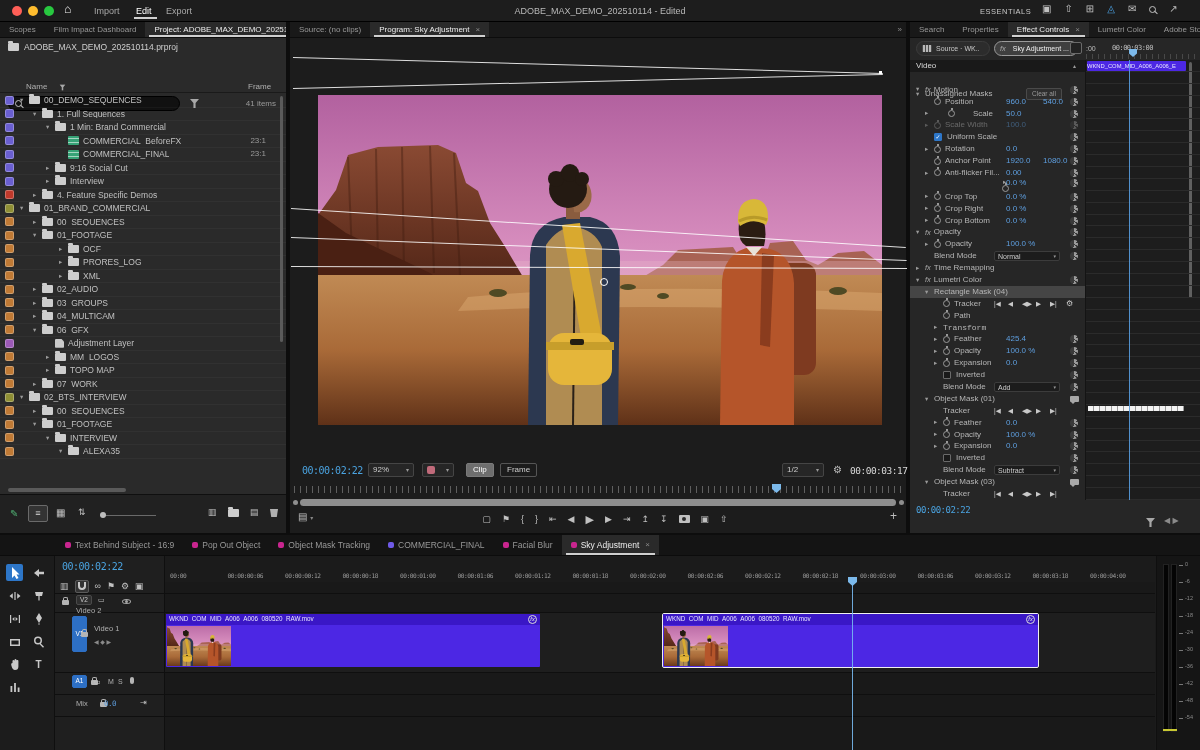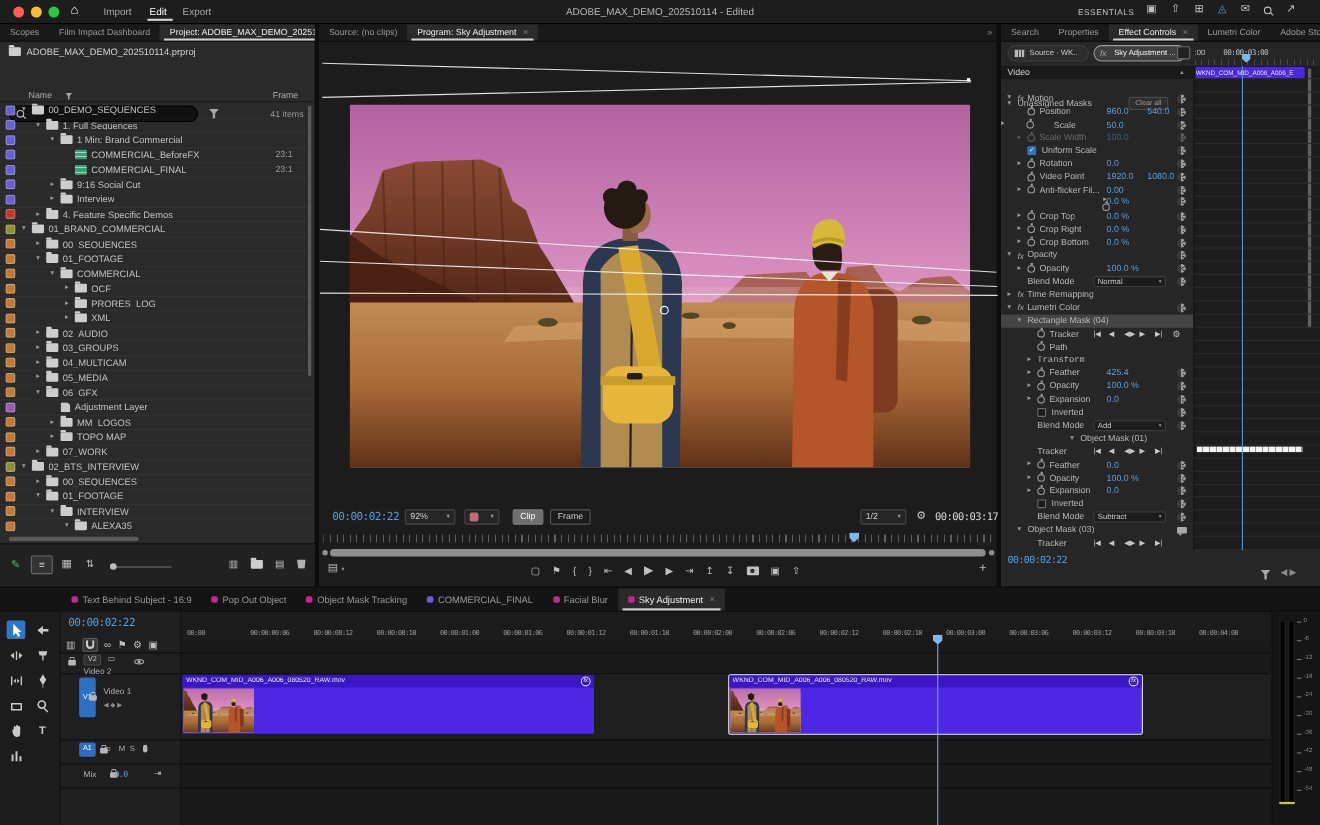--- a/index.html
+++ b/index.html
@@ -278,27 +278,20 @@
         </div>
         <div class="trow">
           <span class="chip" style="background: rgb(192, 122, 53);"></span>
           <span style="width: 33px; flex: 0 0 auto;"></span>
           <span class="tch">▾</span>
           <span class="fic"></span>
           <span class="tlab">01_FOOTAGE</span>
         </div>
         <div class="trow">
           <span class="chip" style="background: rgb(192, 122, 53);"></span>
-          <span style="width: 46px; flex: 0 0 auto;"></span>
-          <span class="tch">▾</span>
-          <span class="fic"></span>
-          <span class="tlab">COMMERCIAL</span>
-        </div>
-        <div class="trow">
-          <span class="chip" style="background: rgb(192, 122, 53);"></span>
           <span style="width: 59px; flex: 0 0 auto;"></span>
           <span class="tch">▸</span>
           <span class="fic"></span>
           <span class="tlab">OCF</span>
         </div>
         <div class="trow">
           <span class="chip" style="background: rgb(192, 122, 53);"></span>
           <span style="width: 59px; flex: 0 0 auto;"></span>
           <span class="tch">▸</span>
           <span class="fic"></span>
@@ -324,27 +317,20 @@
           <span class="tch">▸</span>
           <span class="fic"></span>
           <span class="tlab">03_GROUPS</span>
         </div>
         <div class="trow">
           <span class="chip" style="background: rgb(192, 122, 53);"></span>
           <span style="width: 33px; flex: 0 0 auto;"></span>
           <span class="tch">▸</span>
           <span class="fic"></span>
           <span class="tlab">04_MULTICAM</span>
-        </div>
-        <div class="trow">
-          <span class="chip" style="background: rgb(192, 122, 53);"></span>
-          <span style="width: 33px; flex: 0 0 auto;"></span>
-          <span class="tch">▸</span>
-          <span class="fic"></span>
-          <span class="tlab">05_MEDIA</span>
         </div>
         <div class="trow">
           <span class="chip" style="background: rgb(192, 122, 53);"></span>
           <span style="width: 33px; flex: 0 0 auto;"></span>
           <span class="tch">▾</span>
           <span class="fic"></span>
           <span class="tlab">06_GFX</span>
         </div>
         <div class="trow">
           <span class="chip" style="background: rgb(155, 89, 182);"></span>
@@ -541,21 +527,21 @@
           <span class="reset"></span>
         </div>
         <div class="erow" style="top: 35.6757px; height: 11.8919px; padding-left: 15px;">
           <span class="ech"></span>
           <span class="stopwatch"></span>
           <span style="overflow: hidden;">Position</span>
           <span class="eval" style="left: 96px;">960.0</span>
           <span class="eval" style="left: 133px;">540.0</span>
           <span class="reset"></span>
         </div>
-        <div class="erow" style="top: 47.5676px; height: 11.8919px; padding-left: 0; gap: 14px;">
+        <div class="erow" style="top: 47.5676px; height: 11.8919px; padding-left: 15px; gap: 14px;">
           <span class="ech">▸</span>
           <span class="stopwatch"></span>
           <span style="overflow: hidden;">Scale</span>
           <span class="eval" style="left: 96px;">50.0</span>
           <span class="reset"></span>
         </div>
         <div class="erow edis" style="top: 59.4595px; height: 11.8919px; padding-left: 15px;">
           <span class="ech">▸</span>
           <span class="stopwatch"></span>
           <span style="overflow: hidden;">Scale Width</span>
@@ -571,21 +557,21 @@
         <div class="erow" style="top: 83.2432px; height: 11.8919px; padding-left: 15px;">
           <span class="ech">▸</span>
           <span class="stopwatch"></span>
           <span style="overflow: hidden;">Rotation</span>
           <span class="eval" style="left: 96px;">0.0</span>
           <span class="reset"></span>
         </div>
         <div class="erow" style="top: 95.1351px; height: 11.8919px; padding-left: 15px;">
           <span class="ech"></span>
           <span class="stopwatch"></span>
-          <span style="overflow: hidden;">Video Point</span>
+          <span style="overflow: hidden;">Anchor Point</span>
           <span class="eval" style="left: 96px;">1920.0</span>
           <span class="eval" style="left: 133px;">1080.0</span>
           <span class="reset"></span>
         </div>
         <div class="erow" style="top: 107.027px; height: 11.8919px; padding-left: 15px;">
           <span class="ech">▸</span>
           <span class="stopwatch"></span>
           <span style="overflow: hidden;">Anti-flicker Fil...</span>
           <span class="eval" style="left: 96px;">0.00</span>
           <span class="reset"></span>
@@ -704,21 +690,21 @@
         </div>
         <div class="erow" style="top: 321.081px; height: 11.8919px; padding-left: 24px;">
           <span class="ech"></span>
           <span style="overflow: hidden;">Blend Mode</span>
           <span class="edd">
             <span>Add</span>
             <span style="font-size: 5px; color: rgb(153, 153, 153);">▾</span>
           </span>
           <span class="reset"></span>
         </div>
-        <div class="erow" style="top: 332.973px; height: 11.8919px; padding-left: 15px; margin-left: 48px;">
+        <div class="erow" style="top: 332.973px; height: 11.8919px; padding-left: 15px;">
           <span class="ech">▾</span>
           <span style="overflow: hidden;">Object Mask (01)</span>
           <span class="ecomment"></span>
         </div>
         <div class="erow" style="top: 344.865px; height: 11.8919px; padding-left: 24px;">
           <span class="ech"></span>
           <span style="overflow: hidden;">Tracker</span>
           <span class="trkbtn" style="left: 84px;">|◀</span>
           <span class="trkbtn" style="left: 98px;">◀</span>
           <span class="trkbtn" style="left: 112px;">◀▶</span>

